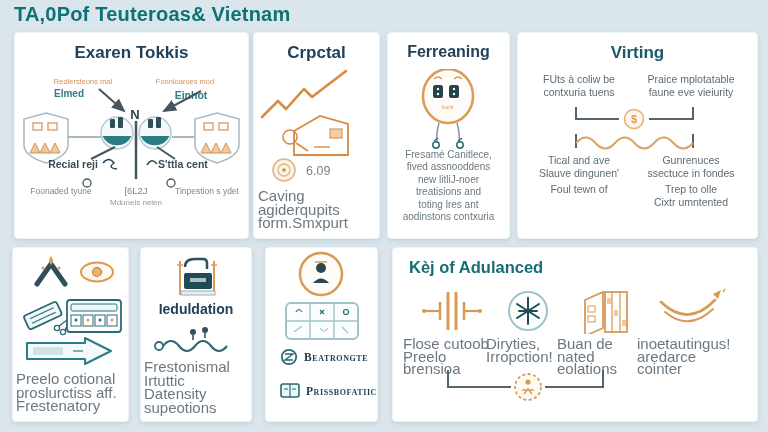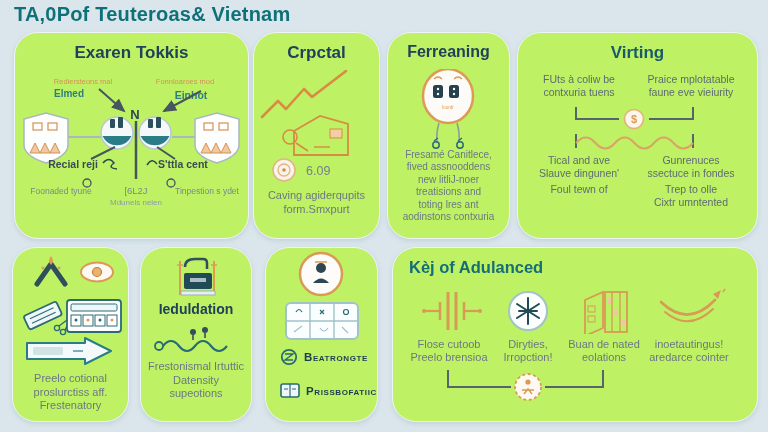--- a/index.html
+++ b/index.html
@@ -1,25 +1,25 @@
 <!DOCTYPE html>
 <html><head>
 <meta charset="utf-8">
 <style>
   html,body{margin:0;padding:0;}
   body{width:768px;height:432px;background:#dbe6ec;overflow:hidden;
        font-family:"Liberation Sans","DejaVu Sans",sans-serif;position:relative;}
   #canvas{position:absolute;left:0;top:0;width:692px;height:432px;}
   .abs{position:absolute;}
-  .panel{position:absolute;background:#bef264;border-radius:24px;
+  .panel{position:absolute;background:#ffffff;border-radius:4px;
          box-shadow:0 2px 5px rgba(110,140,155,.22);border:1px solid #eef3f5;}
   .hdr{font-size:20px;font-weight:bold;color:#0f7178;letter-spacing:.2px;}
   .ptitle{font-weight:bold;color:#21415a;text-align:center;width:100%;}
   .tealtitle{color:#156d75;}
-  .cap{font-size:11px;color:#6b7882;text-align:center;line-height:13.5px;}
+  .cap{font-size:15px;color:#6b7882;line-height:13.5px;}
   .cap2{font-size:10.5px;color:#5d6b74;text-align:center;line-height:13px;}
   .smallcapslbl{font-variant:small-caps;font-weight:bold;color:#1d3b52;
                 font-size:11.5px;letter-spacing:.6px;}
   .itemrow{display:flex;align-items:center;gap:6px;}
   svg{display:block;}
   svg text{font-family:"Liberation Sans","DejaVu Sans",sans-serif;}
 </style>
 </head>
 <body>
 
@@ -247,21 +247,21 @@
       <circle cx="64" cy="6" r="3" fill="#31505c"></circle>
         <path d="M64,9 v5" stroke="#31505c" stroke-width="1.6"></path>
     </svg>
     <div class="abs cap" style="left:3px;top:112px;width:104px;">
       <div>Frestonismal Irtuttic</div>
       <div>Datensity</div>
       <div>supeotions</div>
     </div>
   </div>
 
-  <div class="panel" style="left:265px;top:247px;width:111px;height:173px;">
+  <div class="panel" style="left:265px;top:247px;width:111px;height:173px;font-family:Liberation Serif, serif;">
     <svg class="abs" style="left:0;top:2px;" width="111" height="92" viewBox="0 0 111 92">
       <g>
         <circle cx="55" cy="24" r="21" fill="#fdfcf9" stroke="#d89a55" stroke-width="2.5"></circle>
         <circle cx="55" cy="18" r="5" fill="#2c4652"></circle>
         <path d="M47,33 q8,-9 16,0" fill="#2c4652"></path>
         <line x1="49" y1="12" x2="61" y2="12" stroke="#d89a55" stroke-width="1.5"></line>
       </g>
       <g>
         <rect x="20" y="53" width="72" height="36" rx="5" fill="#fbfeff" stroke="#9fc3c9" stroke-width="2"></rect>
         <line x1="44" y1="53" x2="44" y2="89" stroke="#9fc3c9" stroke-width="1.4"></line>

